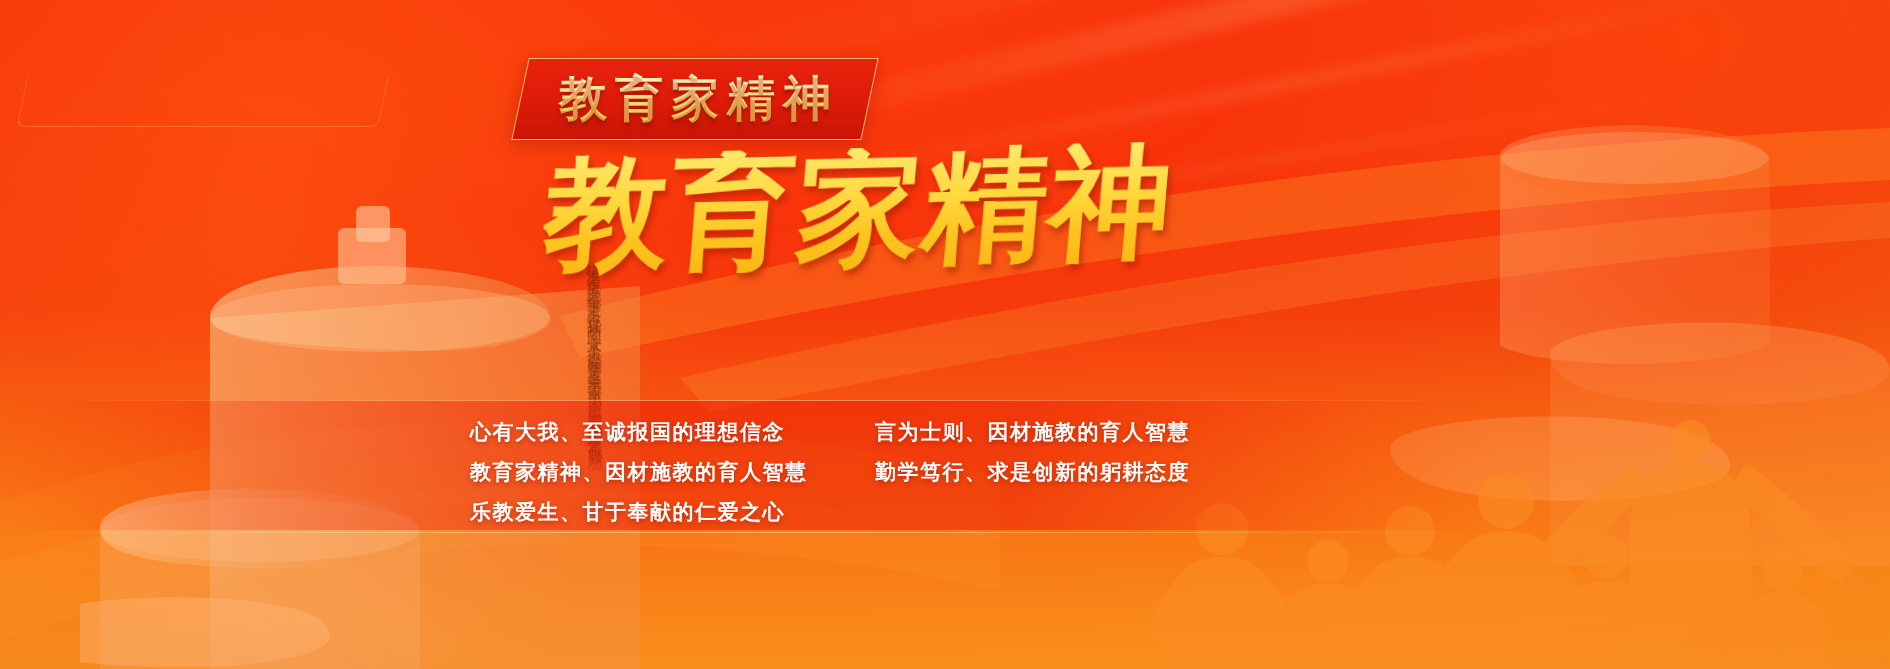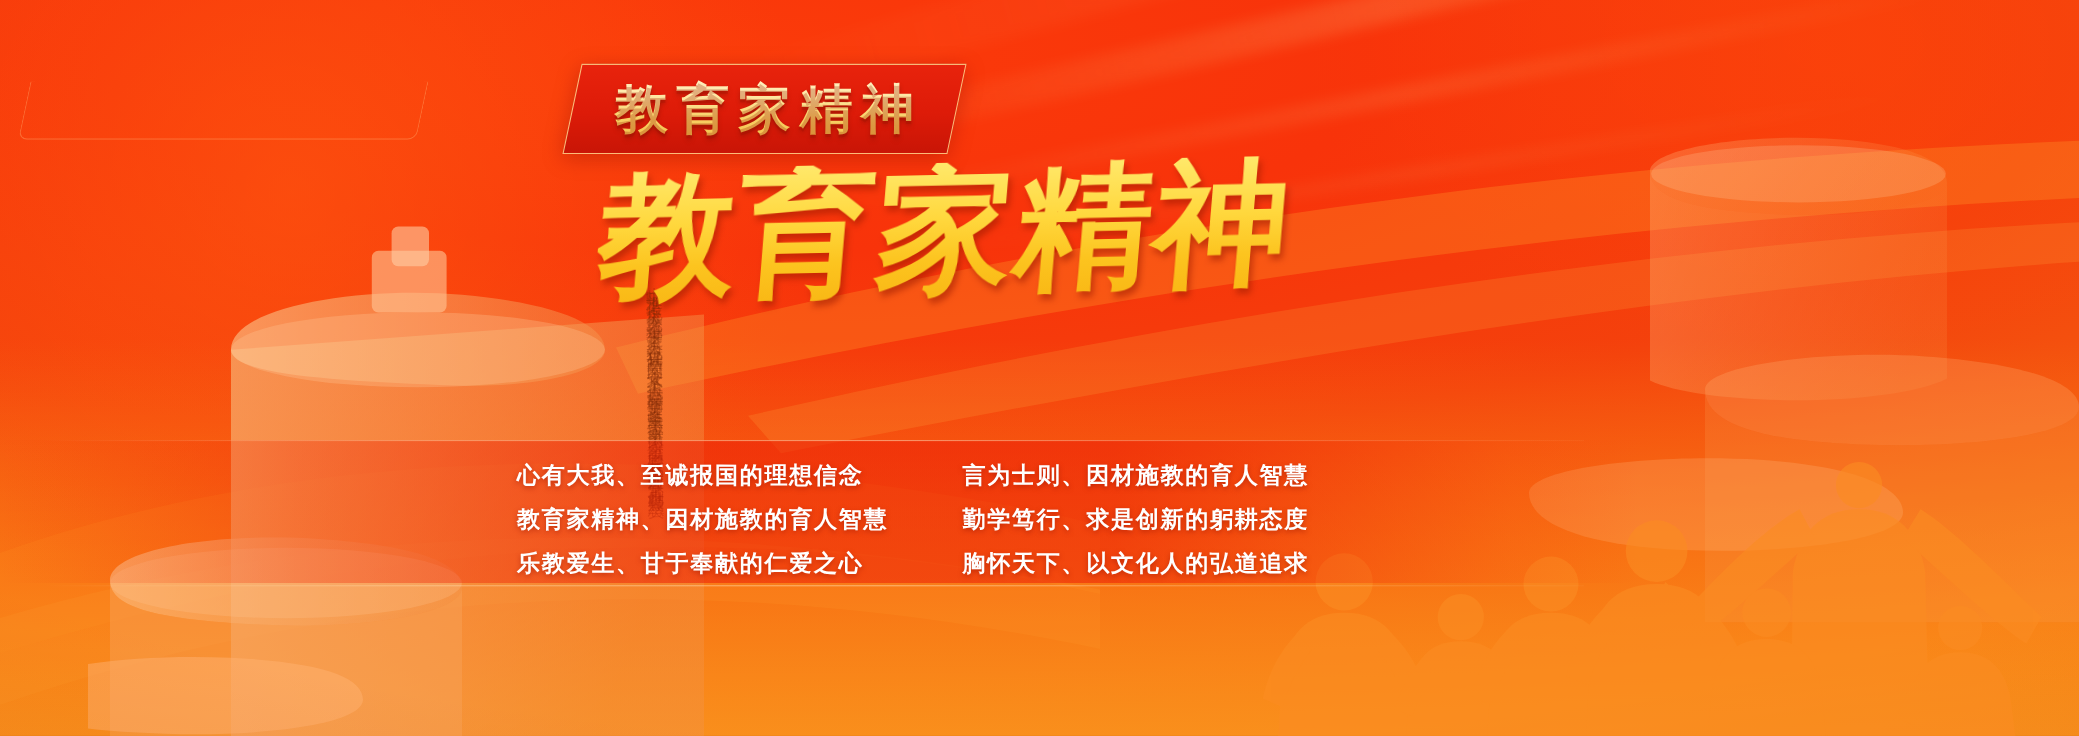--- a/index.html
+++ b/index.html
@@ -339,17 +339,16 @@
     <div class="slogan-row">
       <span class="slogan-col left">心有大我、至诚报国的理想信念</span>
       <span class="slogan-col right">言为士则、因材施教的育人智慧</span>
     </div>
     <div class="slogan-row">
       <span class="slogan-col left">教育家精神、因材施教的育人智慧</span>
       <span class="slogan-col right">勤学笃行、求是创新的躬耕态度</span>
     </div>
     <div class="slogan-row">
       <span class="slogan-col left">乐教爱生、甘于奉献的仁爱之心</span>
-      <span class="slogan-col right">胸怀天下、以文化人的弘道追求</span>
     </div>
   </div>
 
 </div>
 
 </body></html>

